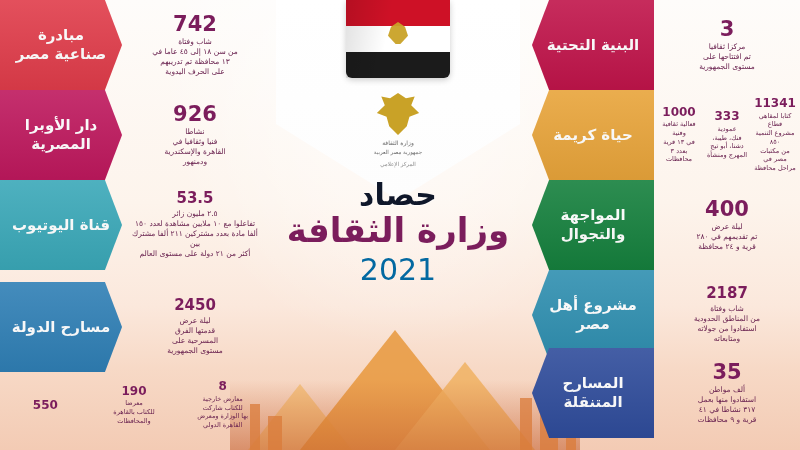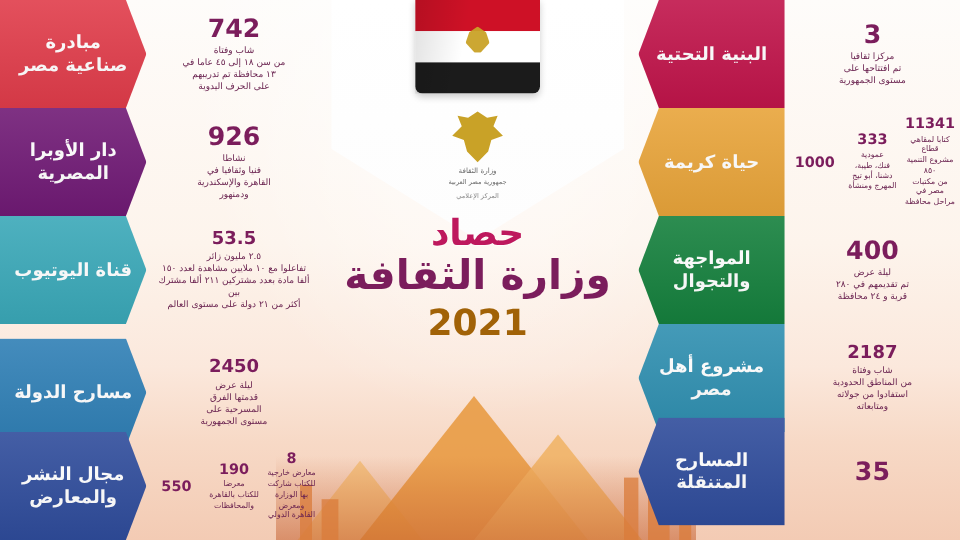--- a/index.html
+++ b/index.html
@@ -92,29 +92,29 @@
   .emblem .ln1, .emblem .ln2, .emblem .ln3 {
     font-size: 6px; color:#6b6b6b; margin-top:3px; direction: rtl;
   }
   .emblem .ln2 { font-size:5.5px; }
   .emblem .ln3 { font-size:5.5px; margin-top:6px; color:#8a8a8a;}
 
   .title-wrap {
     position: absolute; left: 0; right: 0; top: 178px; text-align: center; direction: rtl;
   }
   .title-1 {
-    font-size: 30px; font-weight: bold; color: #be185d; letter-spacing: 0px;
+    font-size: 30px; font-weight: bold; color: #0f172a; letter-spacing: 0px;
     text-shadow: 0 1px 0 rgba(255,255,255,.7);
     line-height: 1.1;
   }
   .title-2 {
     font-size: 34px; font-weight: bold; color: #7b1d5c; line-height: 1.15;
   }
   .title-3 {
-    font-size: 30px; font-weight: bold; color: #a16207; line-height: 1.2; margin-top: 2px;
+    font-size: 30px; font-weight: normal; color: #0369a1; line-height: 1.2; margin-top: 2px;
   }
 
   
   .col {
     position: absolute; top: 0; width: 268px; height: 450px;
   }
   .col.left  { left: 0; }
   .col.right { right: 0; }
 
   .row {
@@ -222,21 +222,21 @@
       <div class="row" style="top: 90px;">
         <div class="stats">
           <div class="stat" style="flex: 1 1 0%;">
             <div class="num">926</div>
             <div class="desc" style="white-space: pre-line;">نشاطا
 فنيا وثقافيا في
 القاهرة والإسكندرية
 ودمنهور</div>
           </div>
         </div>
-        <div class="label" style="background: #701a75;">دار الأوبرا المصرية</div>
+        <div class="label" style="background: #be185d;">دار الأوبرا المصرية</div>
       </div>
       <div class="row" style="top: 180px;">
         <div class="stats">
           <div class="stat" style="flex: 1 1 0%;">
             <div class="num sm">53.5</div>
             <div class="desc" style="white-space: pre-line;">٢.٥ مليون زائر
 تفاعلوا مع ١٠ ملايين مشاهدة لعدد ١٥٠
 ألفا مادة بعدد مشتركين ٢١١ ألفا مشترك بين
 أكثر من ٢١ دولة على مستوى العالم</div>
           </div>
@@ -267,41 +267,43 @@
 والمحافظات</div>
           </div>
           <div class="stat" style="flex: 1 1 0%;">
             <div class="num xs">8</div>
             <div class="desc xs" style="white-space: pre-line;">معارض خارجية
 للكتاب شاركت
 بها الوزارة ومعرض
 القاهرة الدولي</div>
           </div>
         </div>
-        <div class="label" style="background: rgb(47, 76, 155);">مجال النشر والمعارض</div>
       </div>
     </div>
 
   <div class="col right" id="right-col">
       <div class="row" style="top: 0px;">
         <div class="label" style="background: rgb(192, 20, 74);">البنية التحتية</div>
         <div class="stats">
           <div class="stat" style="flex: 1 1 0%;">
             <div class="num">3</div>
             <div class="desc" style="white-space: pre-line;">مركزا ثقافيا
 تم افتتاحها على
 مستوى الجمهورية</div>
           </div>
         </div>
       </div>
       <div class="row" style="top: 90px;">
         <div class="label" style="background: rgb(232, 164, 58);">حياة كريمة</div>
         <div class="stats">
           <div class="stat" style="flex: 1 1 0%;">
             <div class="num xs">1000</div>
+            <div class="desc xs" style="white-space: pre-line;">فعالية ثقافية وفنية
+في ١٣ قرية بعدد ٣
+محافظات</div>
           </div>
           <div class="stat" style="flex: 1 1 0%;">
             <div class="num xs">333</div>
             <div class="desc xs" style="white-space: pre-line;">عمودية
 فنك، طيبة،
 دشنا، أبو تيج
 المهرج ومنشأة</div>
           </div>
           <div class="stat" style="flex: 1 1 0%;">
             <div class="num xs">11341</div>
@@ -333,18 +335,22 @@
 استفادوا من جولاته
 ومتابعاته</div>
           </div>
         </div>
       </div>
       <div class="row" style="top: 348px;">
         <div class="label" style="background: rgb(47, 76, 155);">المسارح المتنقلة</div>
         <div class="stats">
           <div class="stat" style="flex: 1 1 0%;">
             <div class="num">35</div>
+            <div class="desc" style="white-space: pre-line;">ألف مواطن
+استفادوا منها بعمل
+٣١٧ نشاطا في ٤١
+قرية و ٩ محافظات</div>
           </div>
         </div>
       </div>
     </div>
 
 </div>
 
 </body></html>

